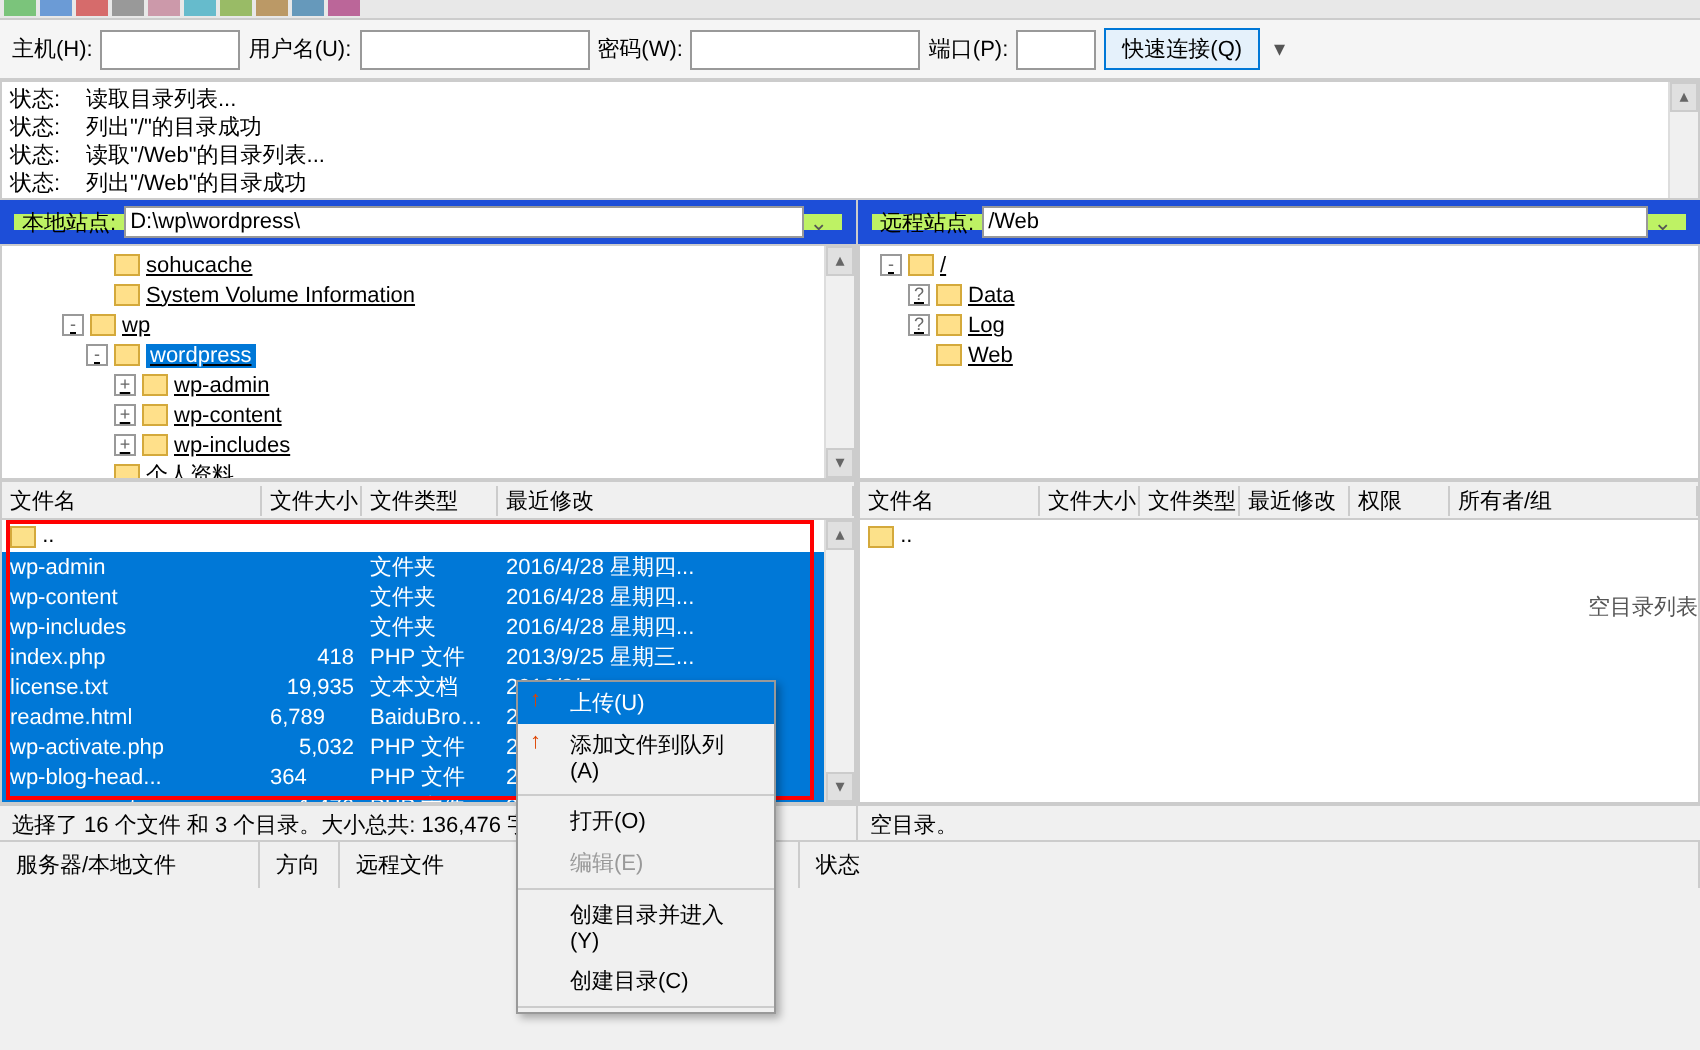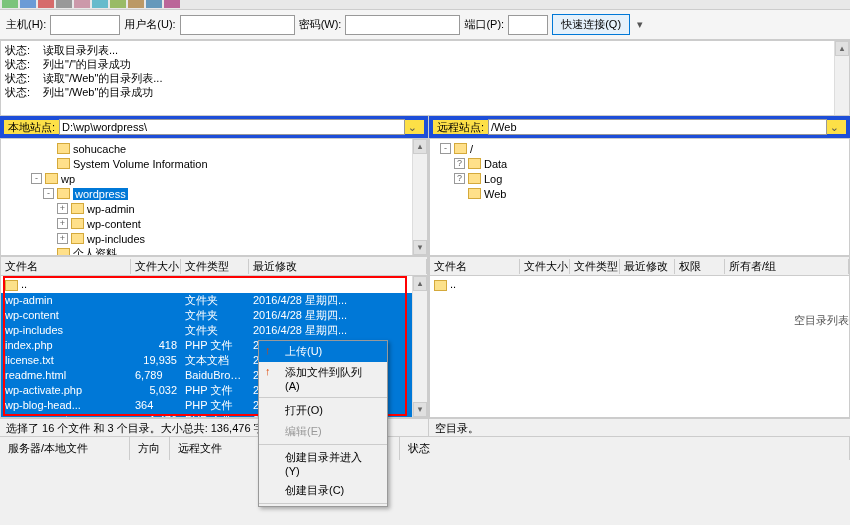--- a/index.html
+++ b/index.html
@@ -12,33 +12,33 @@
 .toolbar-icon:nth-child(5) { background: #c9a; }
 .toolbar-icon:nth-child(6) { background: #6bc; }
 .toolbar-icon:nth-child(7) { background: #9b6; }
 .toolbar-icon:nth-child(8) { background: #b96; }
 .toolbar-icon:nth-child(9) { background: #69b; }
 .toolbar-icon:nth-child(10) { background: #b69; }
 .quickconnect { display: flex; align-items: center; padding: 4px 6px; background: #f5f5f5; border-bottom: 1px solid #ccc; gap: 4px; }
 .qc-label { color: #000; }
 .qc-input { border: 1px solid #999; height: 20px; background: #fff; padding: 0 2px; }
 .qc-btn { border: 1px solid #0078d7; background: #e5f1fb; padding: 2px 8px; cursor: pointer; }
-.statuslog { background: #fff; border: 1px solid #ccc; padding: 2px 4px; height: 76px; overflow: hidden; line-height: 14px; position: relative; }
+.statuslog { background: #fff; border: 1px solid #ccc; padding: 2px 4px; height: 60px; overflow: hidden; line-height: 14px; position: relative; }
 .statuslog-line { color: #000; }
 .statlabel { display: inline-block; width: 38px; }
 .panels { display: flex; height: 320px; }
 .panel-left, .panel-right { display: flex; flex-direction: column; }
 .panel-left { width: 428px; }
 .panel-right { flex: 1; border-left: 1px solid #ccc; }
-.sitebar { display: flex; align-items: center; background: #fde047; border: 4px solid #1d4ed8; padding: 2px 4px; height: 22px; }
+.sitebar { display: flex; align-items: center; background: #bef264; border: 7px solid #1d4ed8; padding: 2px 4px; height: 22px; }
 .sitebar-label { margin-right: 4px; }
 .sitebar-input { flex: 1; border: 1px solid #999; background: #fff; height: 16px; padding: 0 2px; }
 .dd-arrow { color:#555; padding:0 3px; }
 .tree { background: #fff; border: 1px solid #ccc; height: 118px; overflow: hidden; padding: 2px; position: relative; }
-.tree-row { display: flex; align-items: center; height: 15px; }
+.tree-row { display: flex; align-items: center; height: 15px; text-decoration: underline; }
 .indent { display:inline-block; }
 .expander { width:11px; height:11px; border:1px solid #999; text-align:center; line-height:9px; font-size:9px; margin-right:3px; color:#666; background:#fff; }
 .folder-icon { width:13px; height:11px; background:#fce18a; border:1px solid #d4a93b; margin-right:3px; }
 .folder-icon.yellow { background:#ffe08a; }
 .tree-label.selected { background:#0078d7; color:#fff; padding:0 2px; }
 .listhead { display:flex; background:#f0f0f0; border:1px solid #ccc; height:20px; align-items:center; }
 .listhead-cell { border-right:1px solid #ccc; padding:0 4px; overflow:hidden; white-space:nowrap; }
 .filelist { background:#fff; border:1px solid #ccc; border-top:none; flex:1; overflow:hidden; position:relative; }
 .red-box { position:absolute; border:2px solid red; top:0; left:2px; right:20px; bottom:1px; pointer-events:none; }
 .file-row { display:flex; height:15px; align-items:center; }

